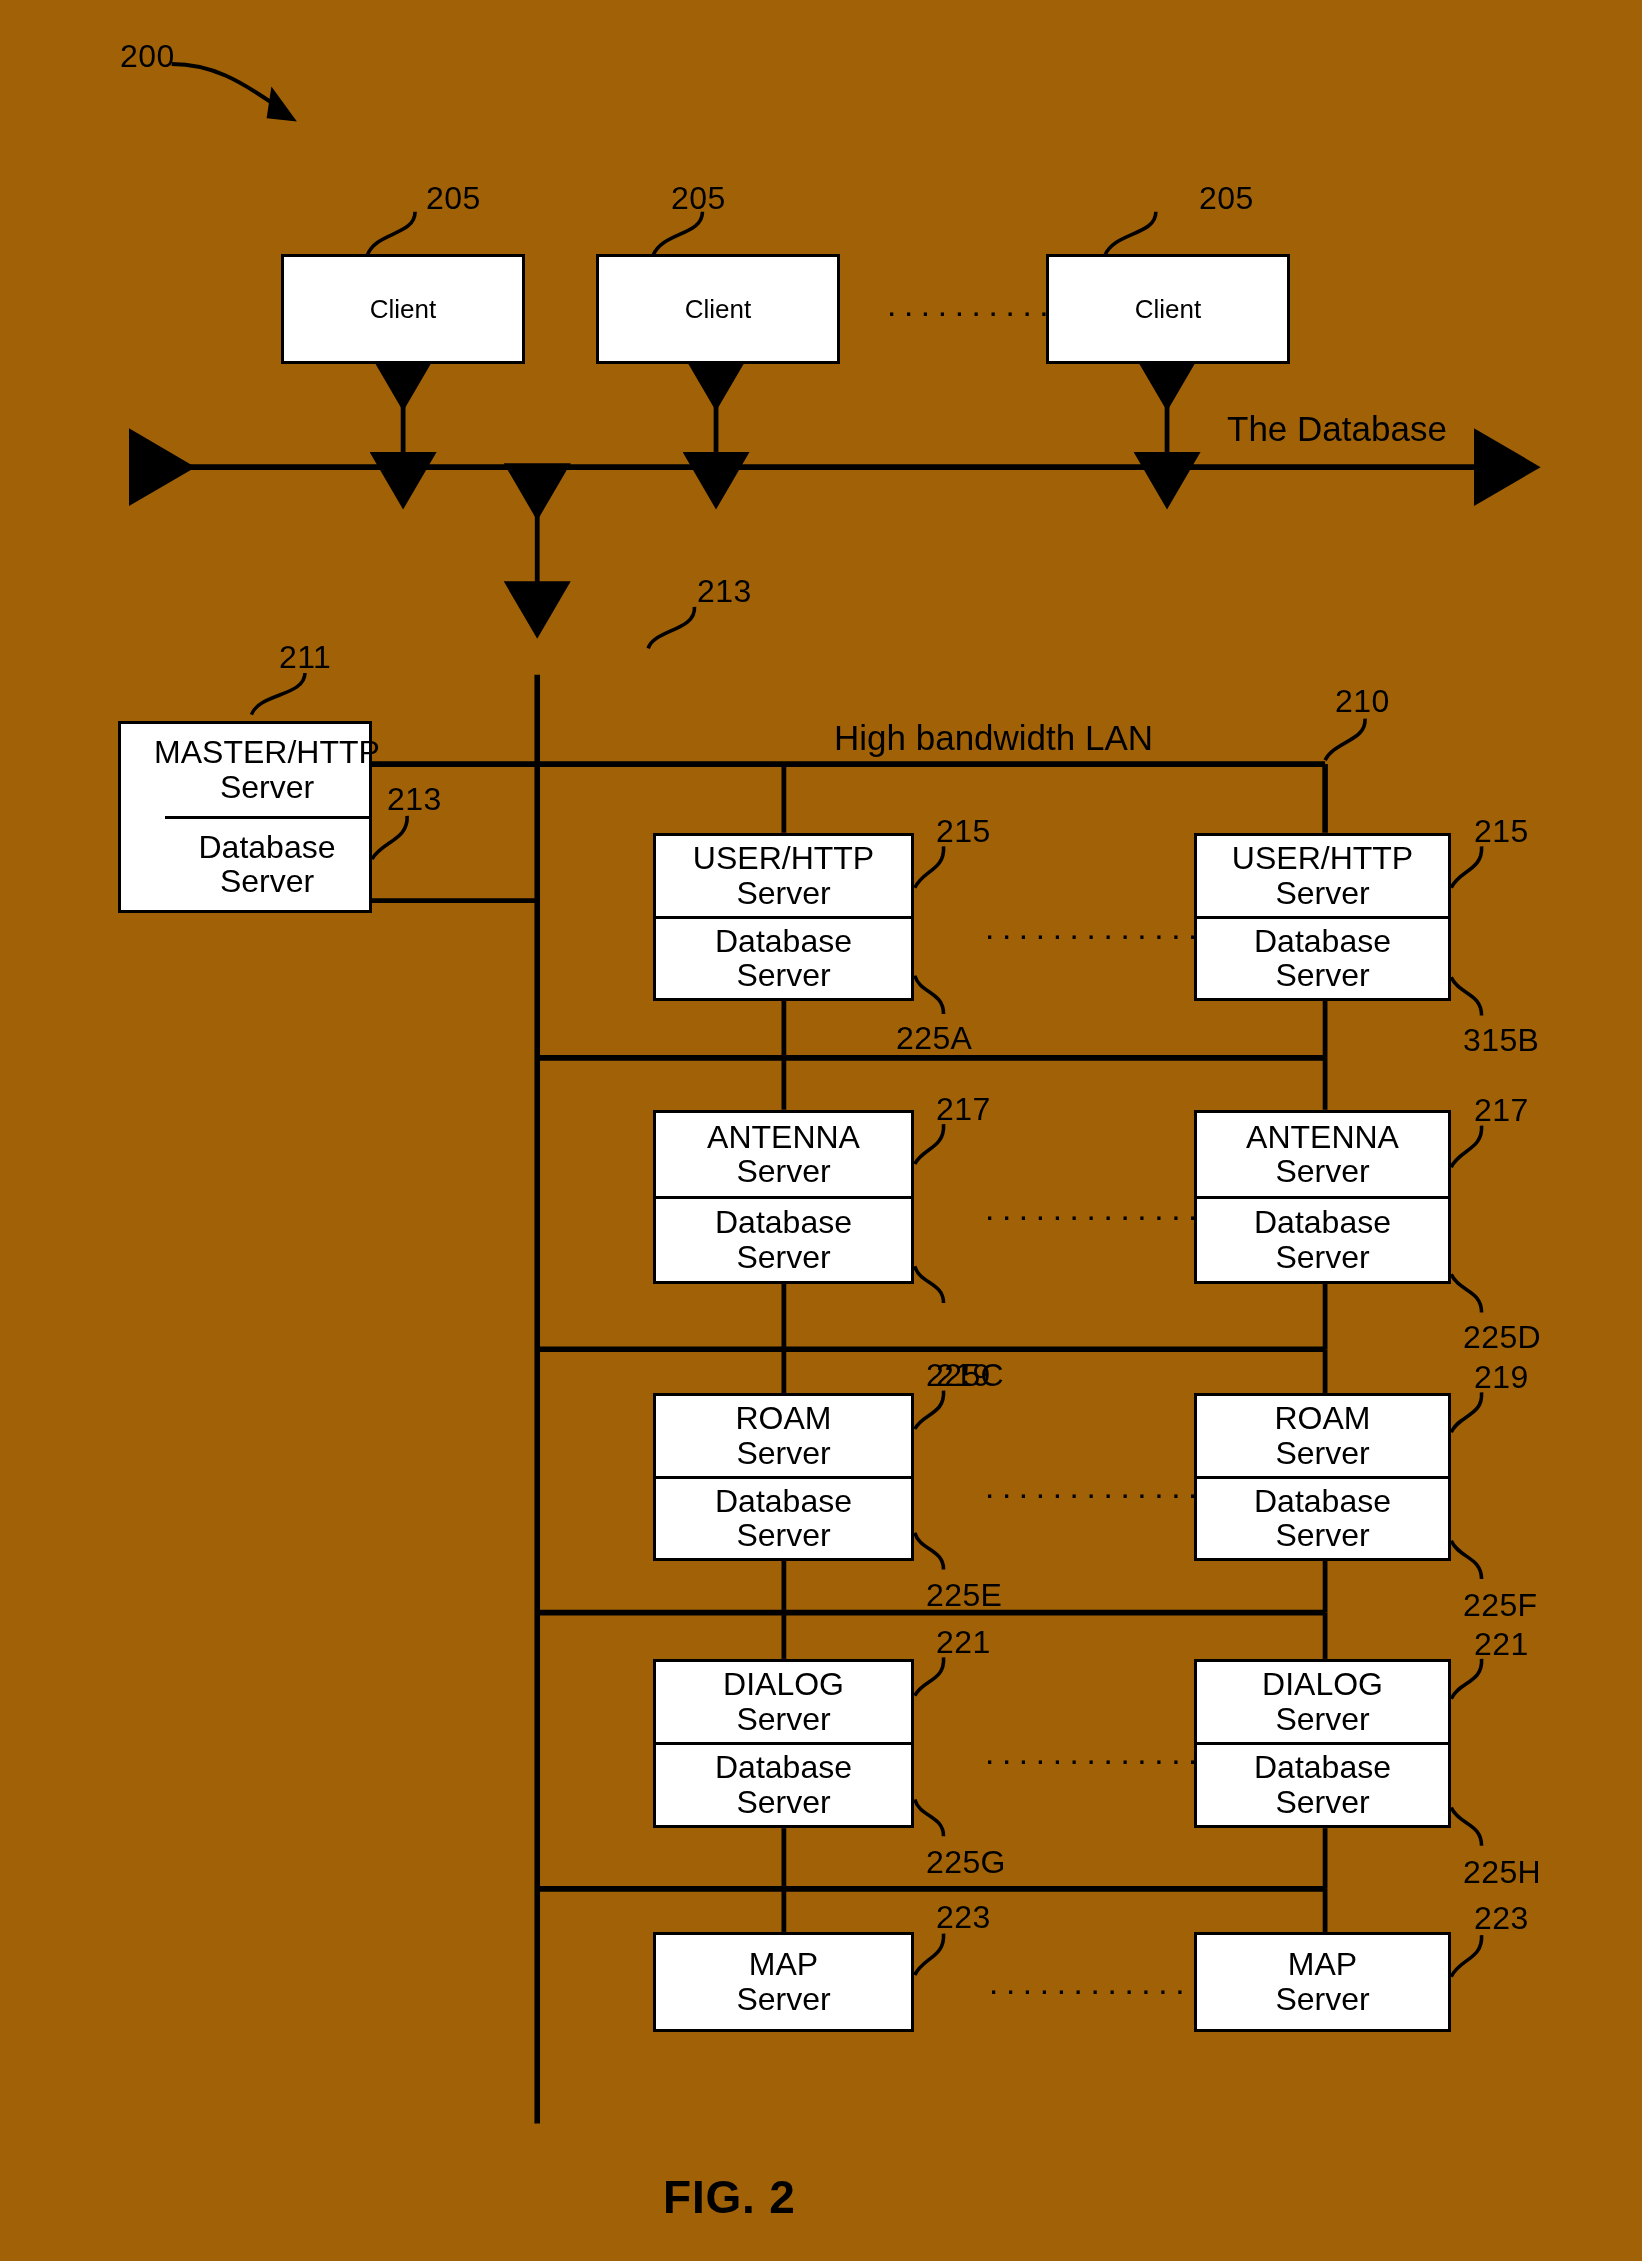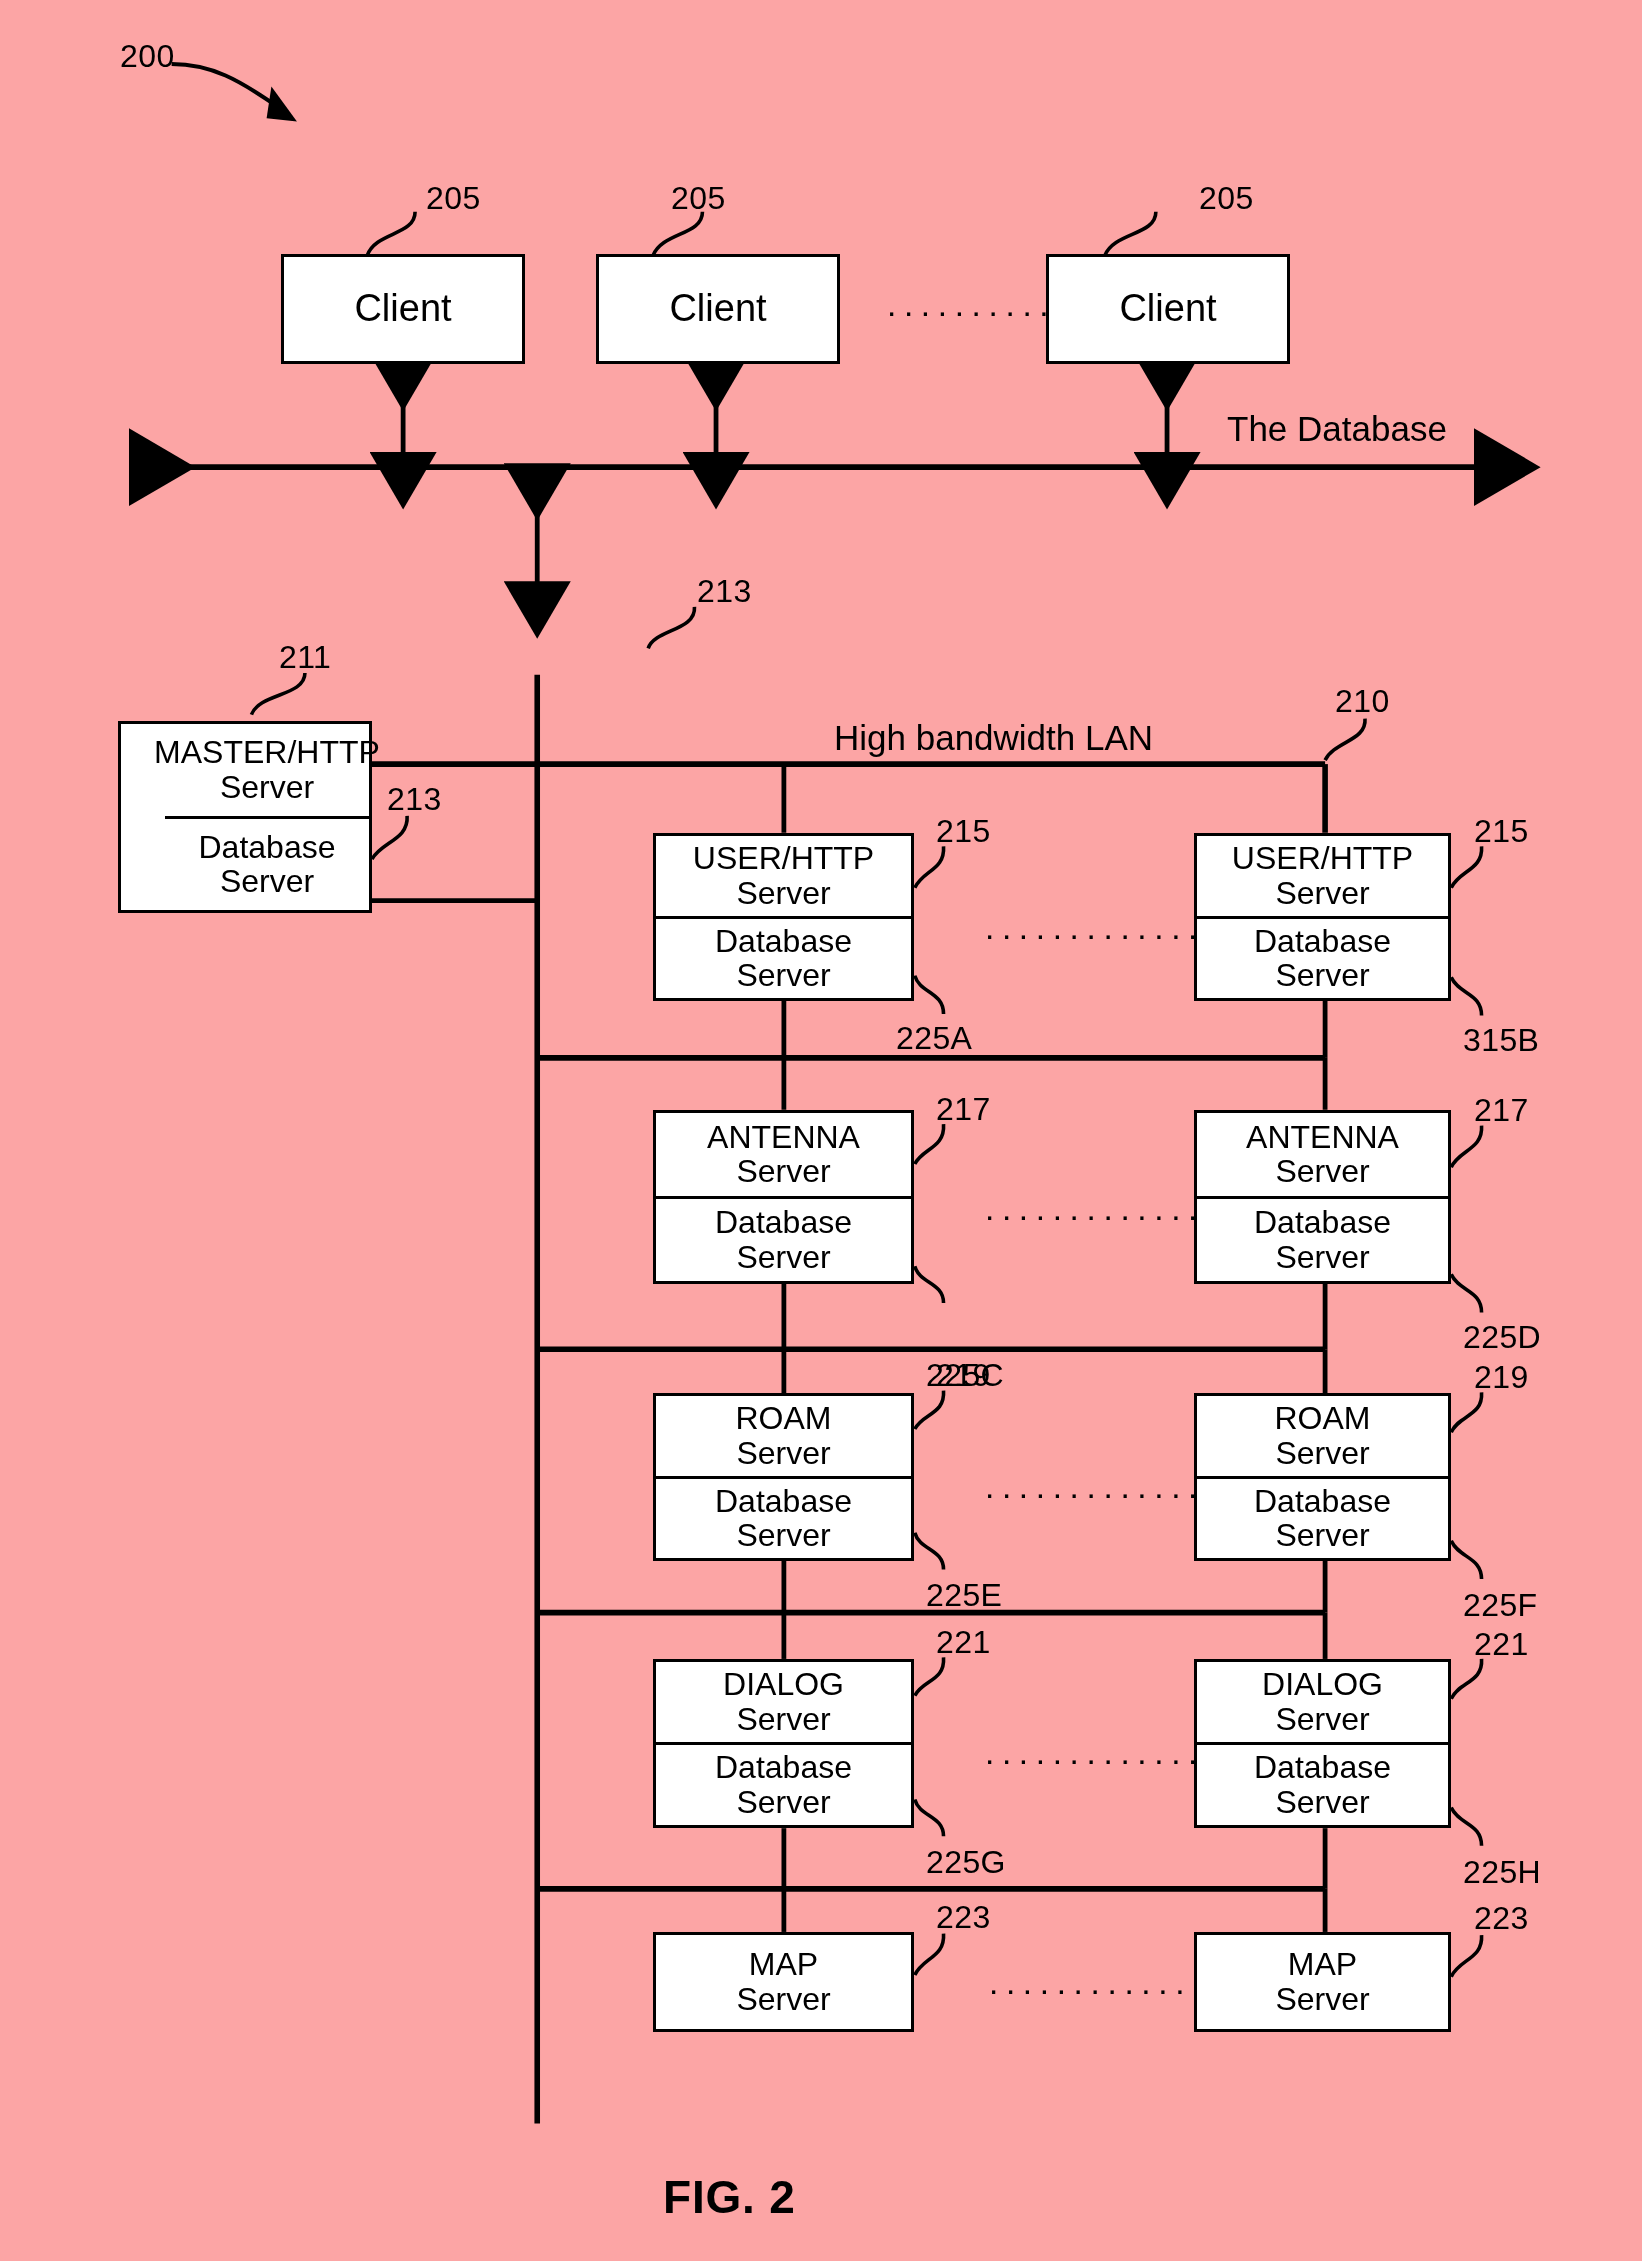--- a/index.html
+++ b/index.html
@@ -1,30 +1,30 @@
 <!DOCTYPE html>
 <html style="font-size:12.8px"><head>
 <meta charset="utf-8">
 <style>
   html,body{margin:0;padding:0;background:#fff;}
   body{width:1642px;height:2261px;font-family:"Liberation Sans",sans-serif;}
-  #stage{position:relative;width:1642px;height:2261px;overflow:hidden;background:#fca5a5;}
+  #stage{position:relative;width:1642px;height:2261px;overflow:hidden;background:#a16207;}
   svg{position:absolute;left:0;top:0;width:1642px;height:2261px;}
   .box{position:absolute;border:3.2px solid #000;background:#fff;box-sizing:border-box;
        display:flex;flex-direction:column;align-items:stretch;}
   .cell{flex:1;display:flex;flex-direction:column;align-items:center;justify-content:center;
         box-sizing:border-box;}
   .cell.div{border-top:3.2px solid #000;}
   .cell span{display:block;text-align:center;line-height:1.08;color:#000;}
   .lbl{position:absolute;color:#000;white-space:nowrap;}
   .ref{font-size:32px;letter-spacing:0.4px;}
   .title{font-size:35px;}
   .fig{font-size:46px;font-weight:bold;letter-spacing:0.8px;}
   .t40{font-size:32px;}
-  .t42{font-size:38px;}
+  .t42{font-size:26px;}
   .dots{position:absolute;color:#000;font-size:34px;letter-spacing:5.6px;line-height:1;
         white-space:nowrap;font-family:"Liberation Sans",sans-serif;}
 </style>
 </head>
 <body>
 
 <div id="stage">
 
   <svg viewBox="0 0 2057 2832">
     <defs>

